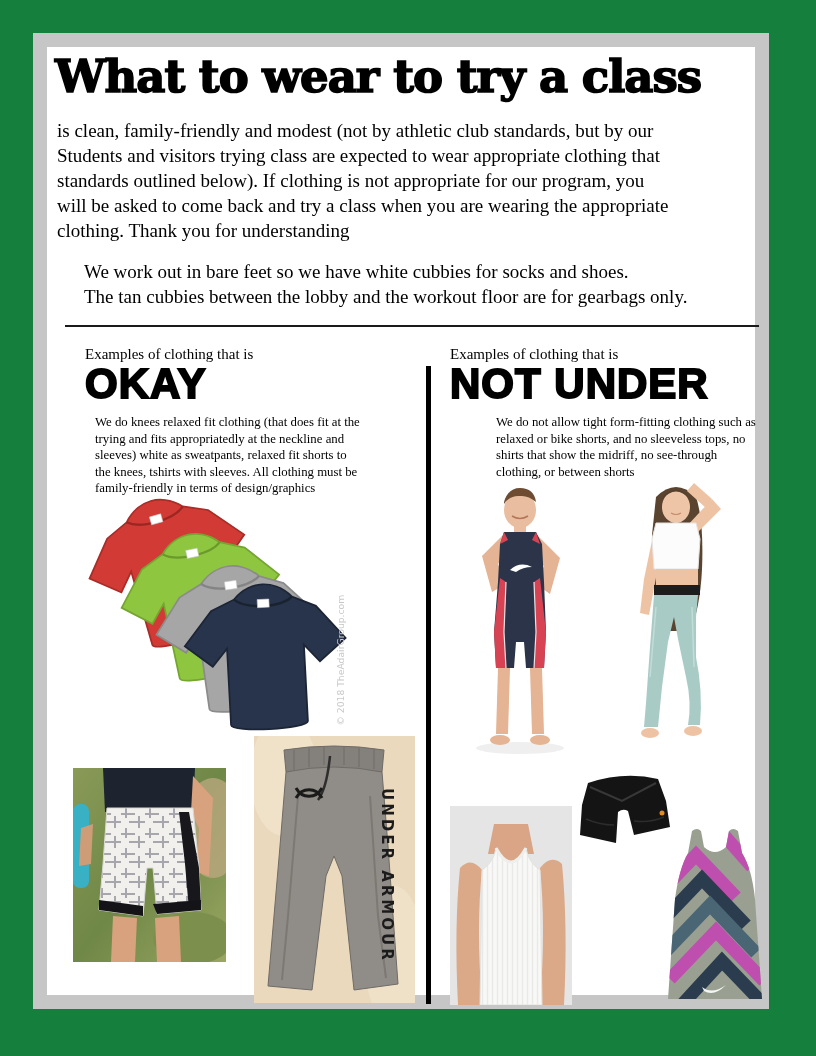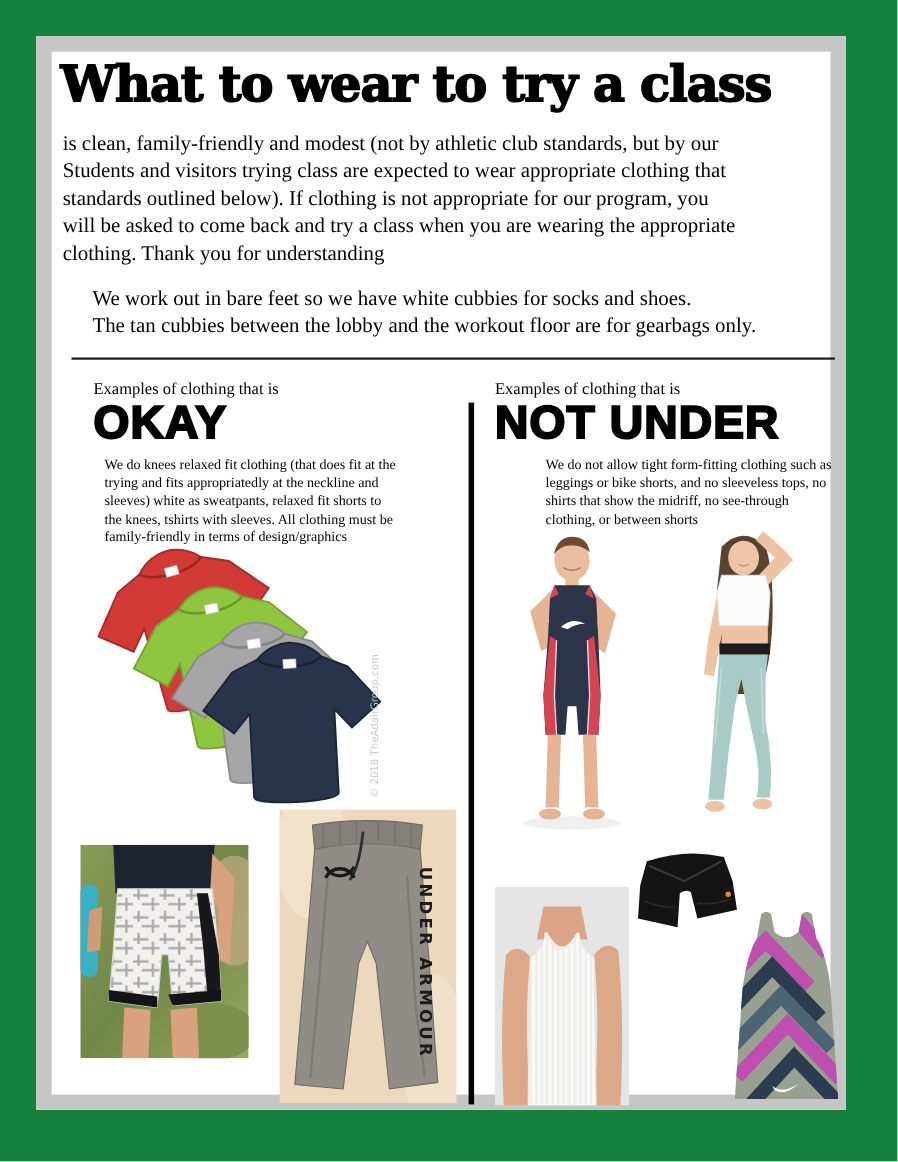--- a/index.html
+++ b/index.html
@@ -55,21 +55,21 @@
     <div class="colline">the knees, tshirts with sleeves. All clothing must be</div>
     <div class="colline">family-friendly in terms of design/graphics</div>
   </div>
 
   <div class="abs" style="left:450px;top:346px;width:315px;">
     <div class="eyebrow">Examples of clothing that is</div>
     <div class="colhead">NOT UNDER</div>
   </div>
   <div class="abs" style="left:460px;top:414px;margin-left:36px;">
     <div class="colline">We do not allow tight form-fitting clothing such as</div>
-    <div class="colline">leggings or bike shorts, and no sleeveless tops, no</div>
+    <div class="colline">relaxed or bike shorts, and no sleeveless tops, no</div>
     <div class="colline">shirts that show the midriff, no see-through</div>
     <div class="colline">clothing, or between shorts</div>
   </div>
 
   <div class="abs" style="left:78px;top:494px;">
     <svg width="280" height="243" viewBox="0 0 240 210" preserveAspectRatio="none">
       <defs>
         <path id="tshirt" d="M48,16 C56,7 66,4 73,4 C80,4 90,7 98,16 L118,25 L142,54 L119,73 L106,58 L106,124 C106,131 40,131 40,124 L40,58 L27,73 L4,54 L28,25 Z"></path>
         <path id="collar" d="M48,16 C58,25 88,25 98,16" fill="none"></path>
       </defs>

